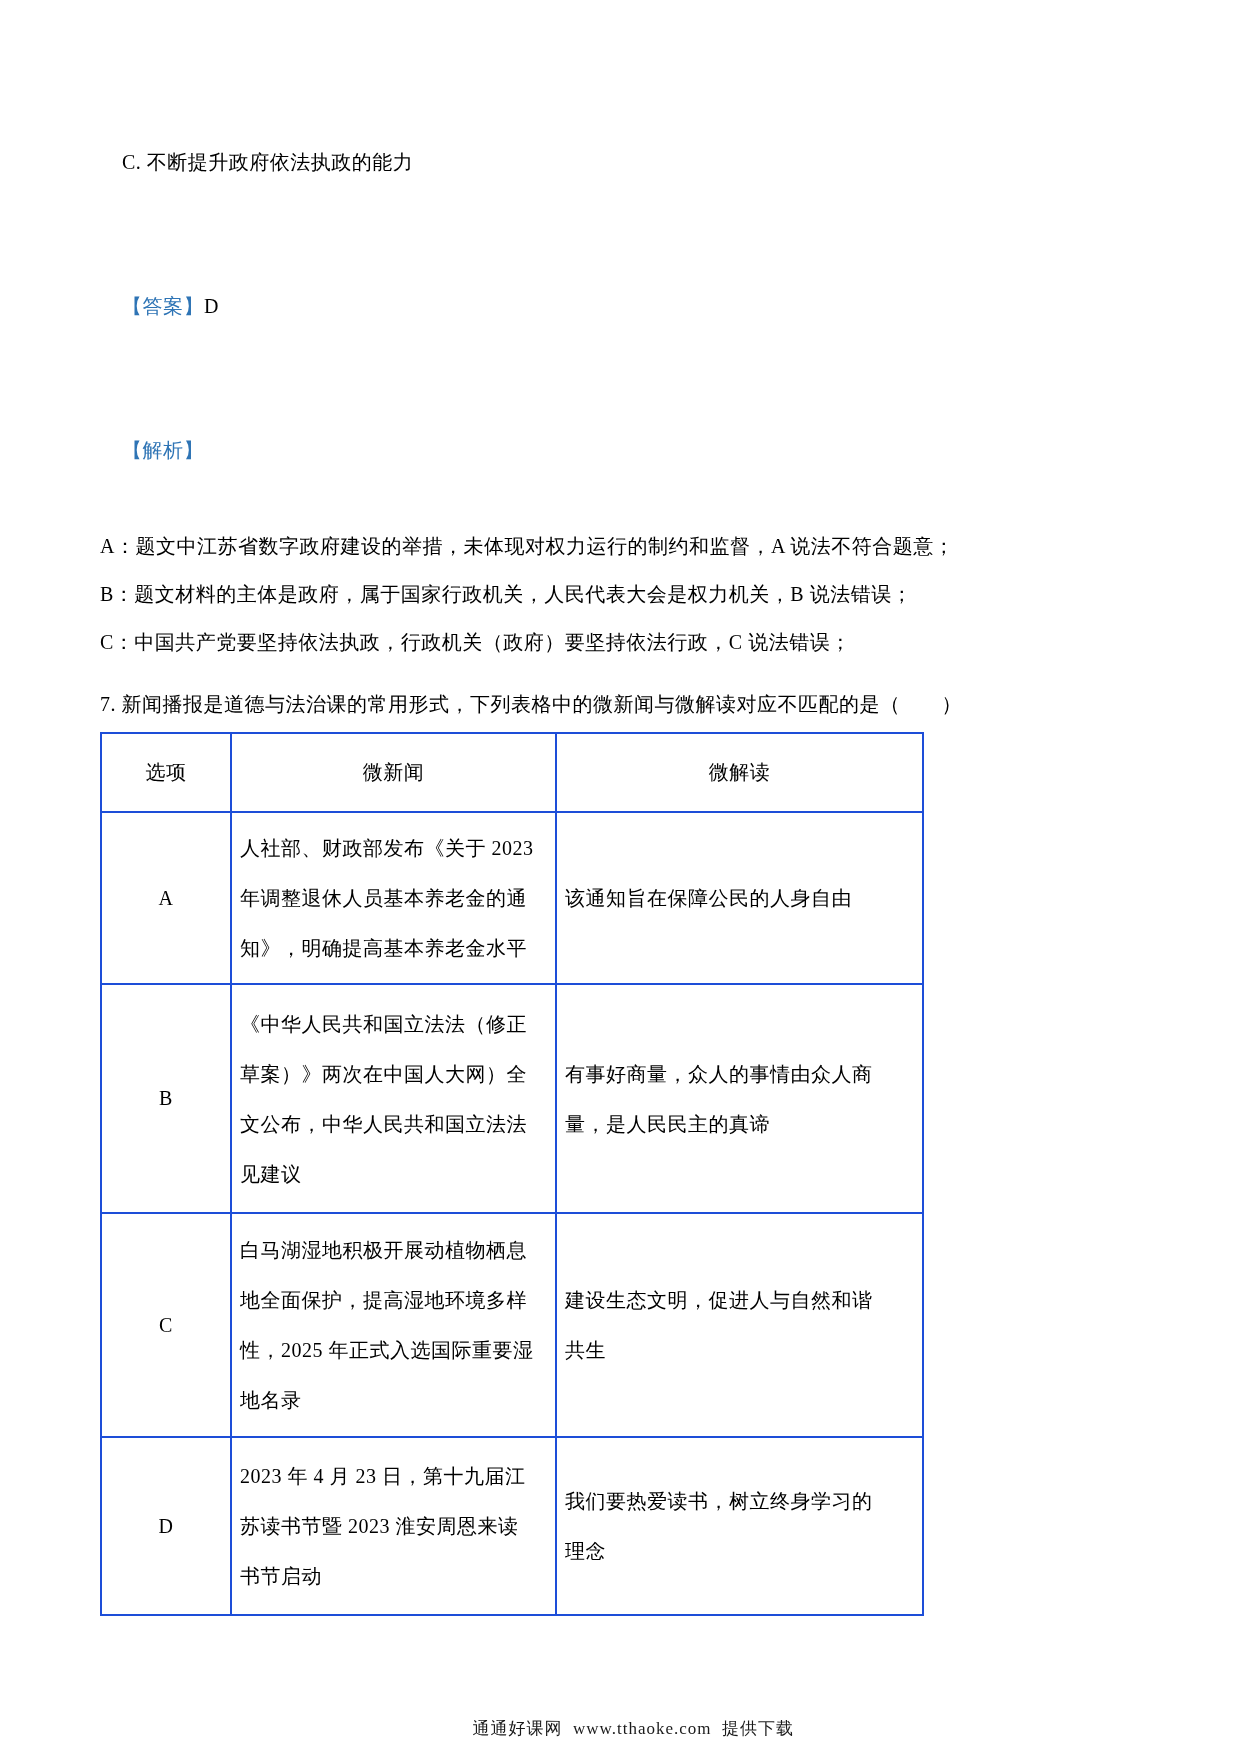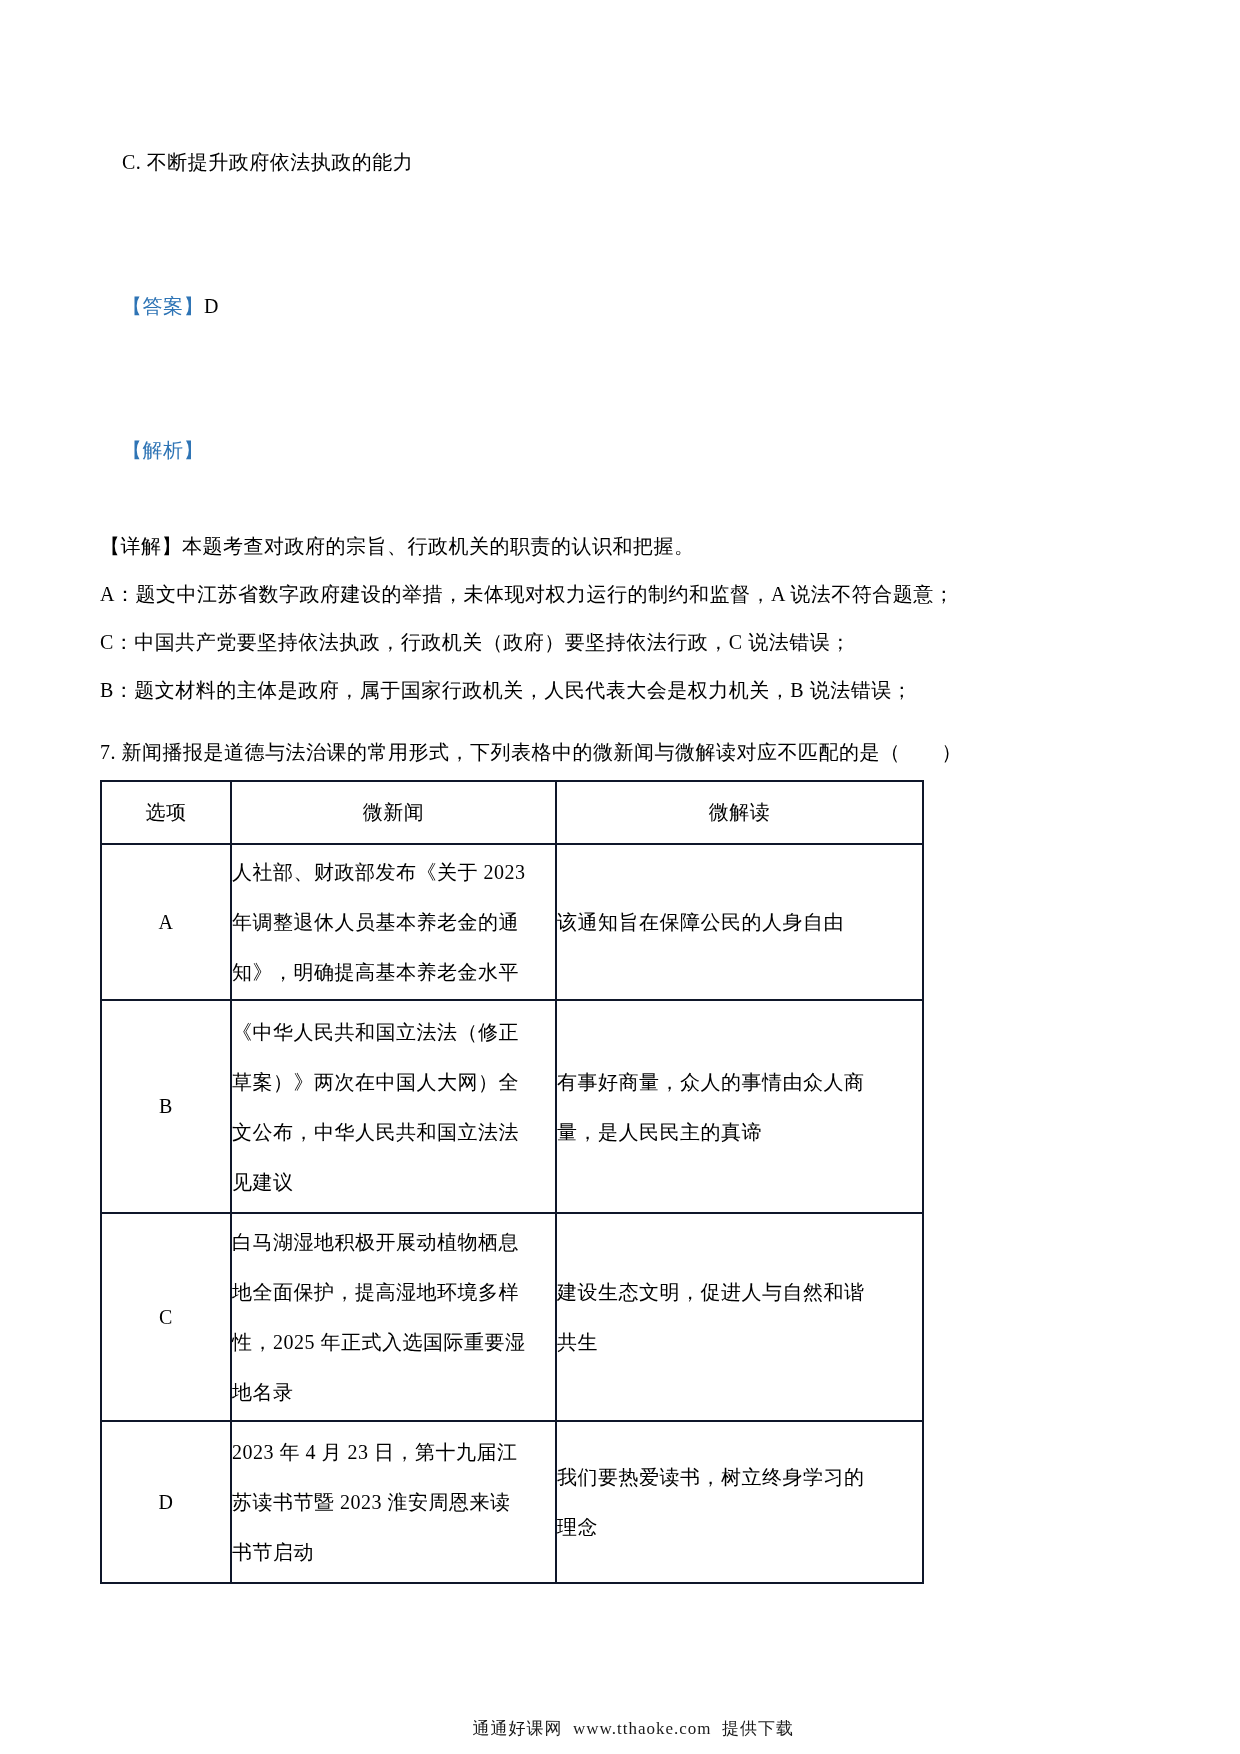--- a/index.html
+++ b/index.html
@@ -15,22 +15,22 @@
   .stem{margin-top:14px;}
 
   table.qtable{
     border-collapse:collapse;table-layout:fixed;width:822px;
     margin-top:4px;
   }
   .qtable col.c1{width:130px;}
   .qtable col.c2{width:325px;}
   .qtable col.c3{width:367px;}
   .qtable td{
-    border:2px solid #0f172a;font-size:20px;letter-spacing:.5px;
-    vertical-align:middle;padding:0;
+    border:2px solid #1d4ed8;font-size:20px;letter-spacing:.5px;
+    vertical-align:middle;padding:8px;
   }
   .r-hdr td{height:61px;text-align:center;}
   .r-a td{height:154px;}
   .r-b td{height:211px;}
   .r-c td{height:206px;font-family:Liberation Serif, serif;}
   .r-d td{height:160px;}
   .opt-cell{text-align:center;}
   .news-cell,.interp-cell{padding:2px 10px 2px 12px;}
   .cell-line{line-height:50px;white-space:pre;}
 
@@ -50,24 +50,23 @@
   </div>
 
   <div class="line">
     <span class="accent">【答案】</span><span>D</span>
   </div>
 
   <div class="line">
     <span class="accent">【解析】</span>
   </div>
 
-  <div class="line">【详解】本题考查对政府的宗旨、行政机关的职责的认识和把握。</div>
   <div class="line">A：题文中江苏省数字政府建设的举措，未体现对权力运行的制约和监督，A 说法不符合题意；</div>
+  <div class="line">B：题文材料的主体是政府，属于国家行政机关，人民代表大会是权力机关，B 说法错误；</div>
   <div class="line">C：中国共产党要坚持依法执政，行政机关（政府）要坚持依法行政，C 说法错误；</div>
-  <div class="line">B：题文材料的主体是政府，属于国家行政机关，人民代表大会是权力机关，B 说法错误；</div>
 
   <div class="line stem">7. 新闻播报是道德与法治课的常用形式，下列表格中的微新闻与微解读对应不匹配的是（　　）</div>
 
   <table class="qtable">
     <colgroup>
         <col class="c1">
         <col class="c2">
         <col class="c3">
       </colgroup>
     <tbody>

